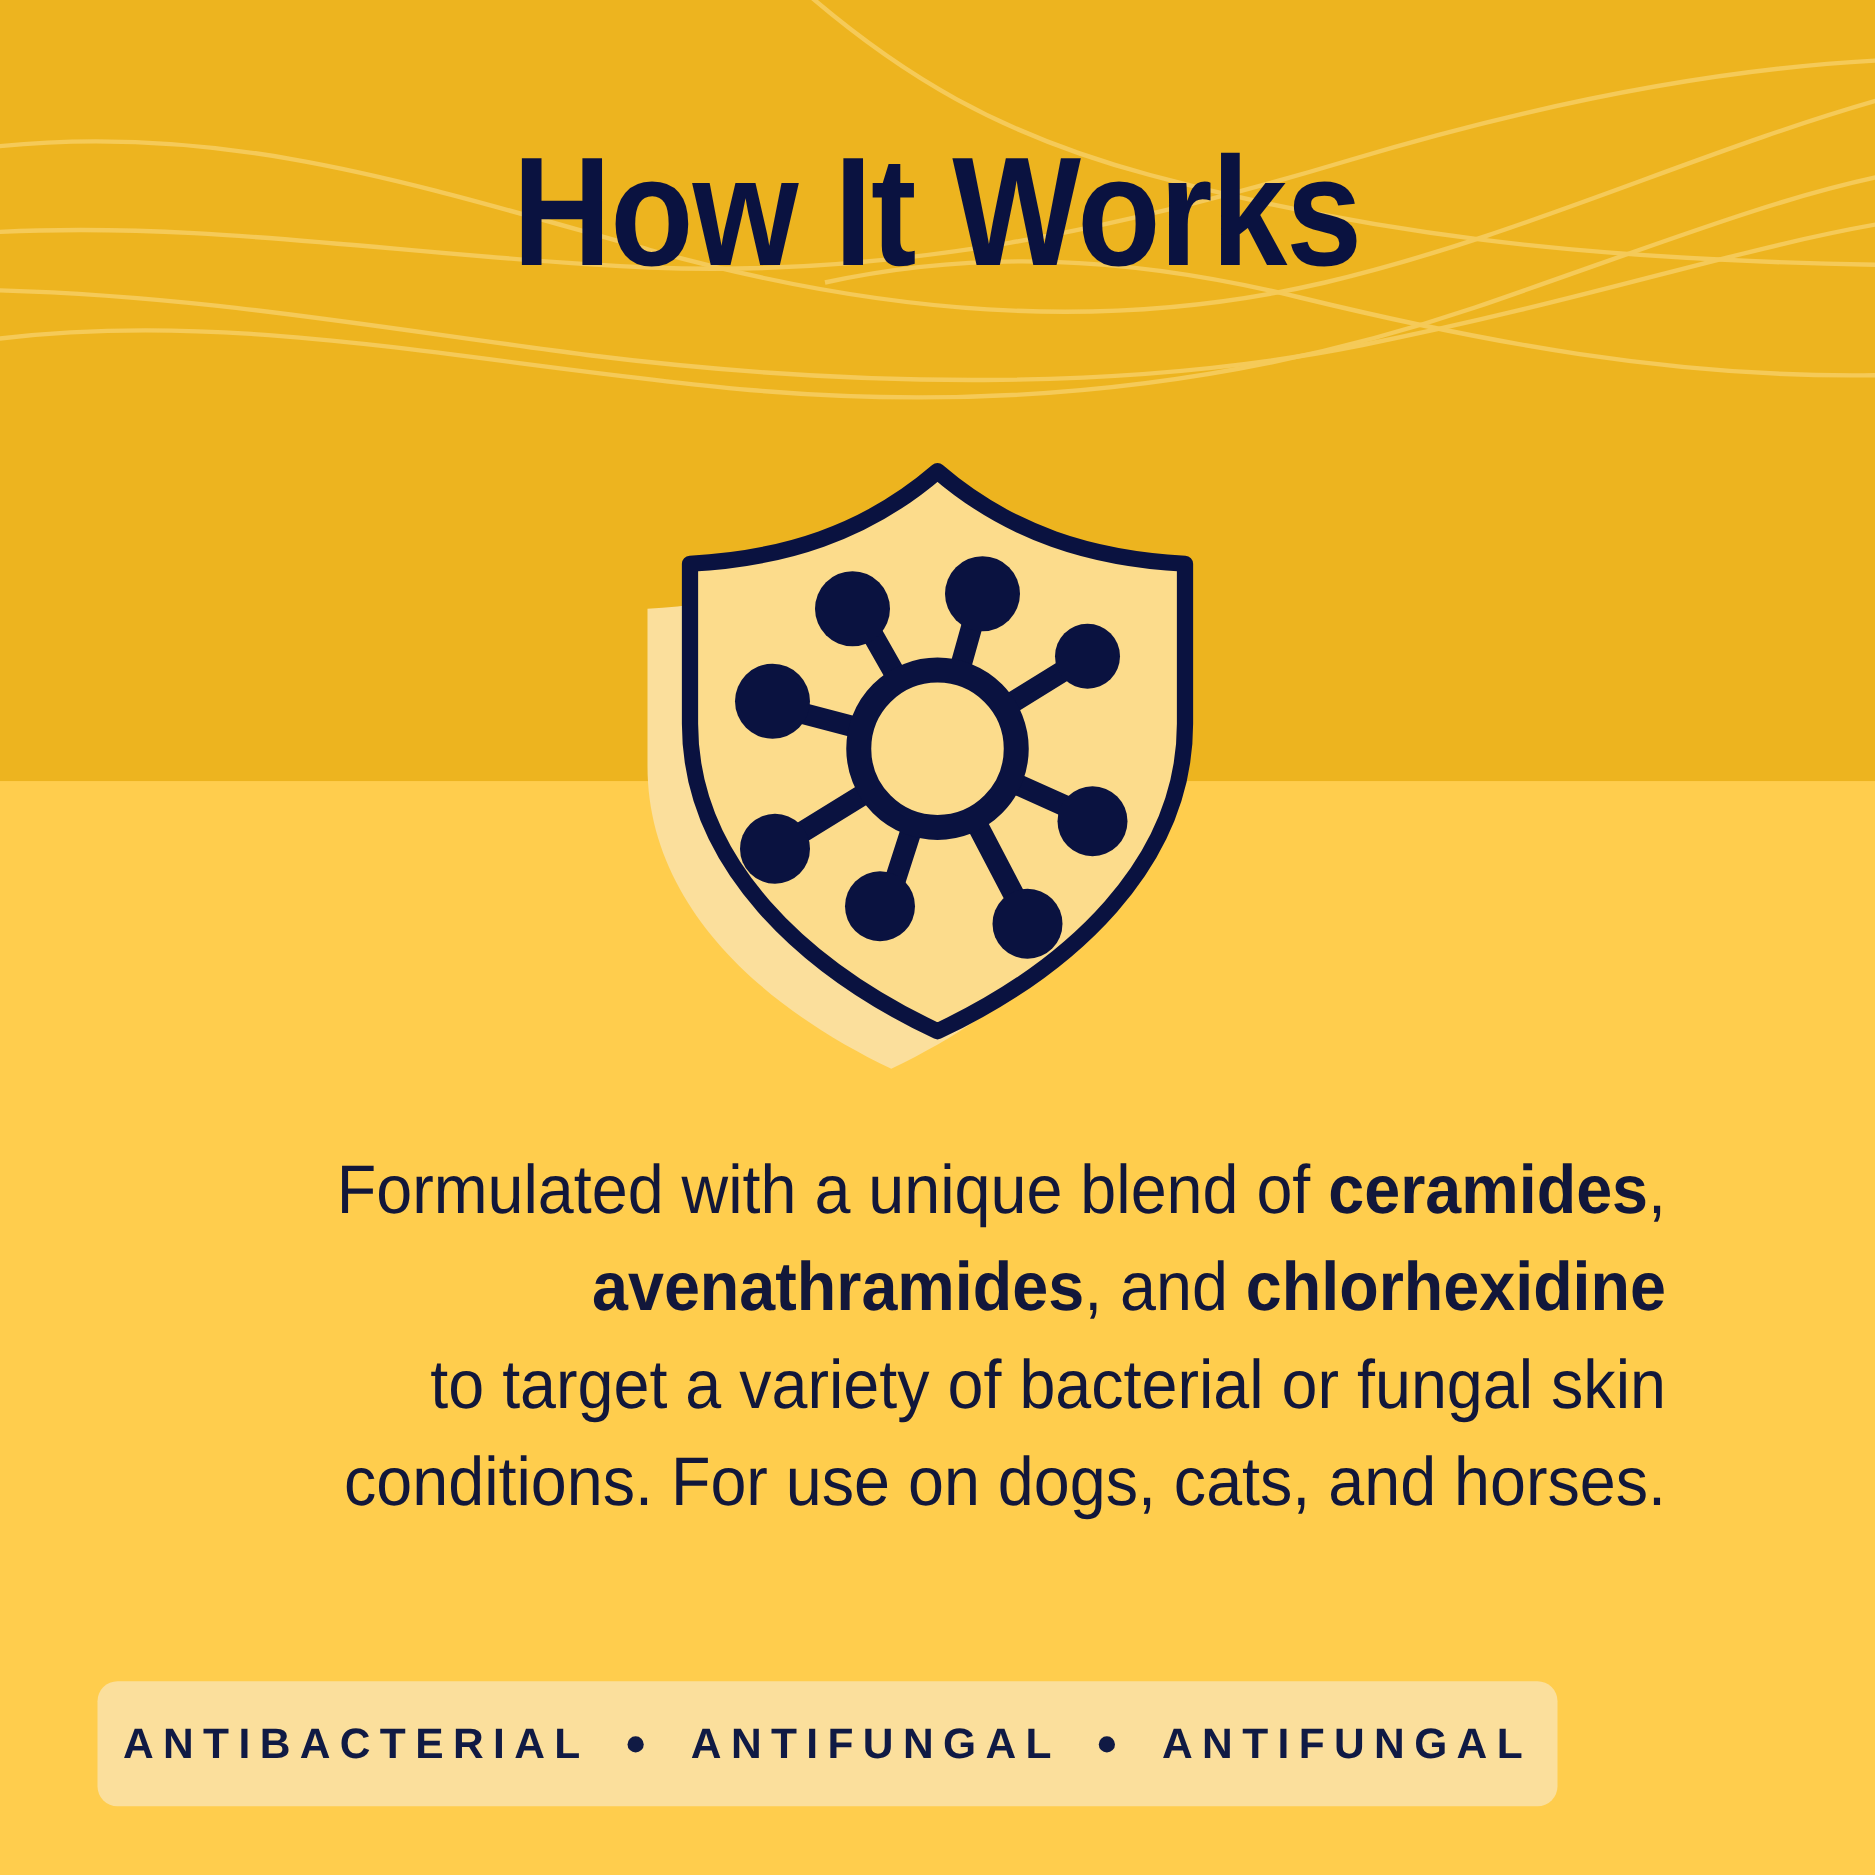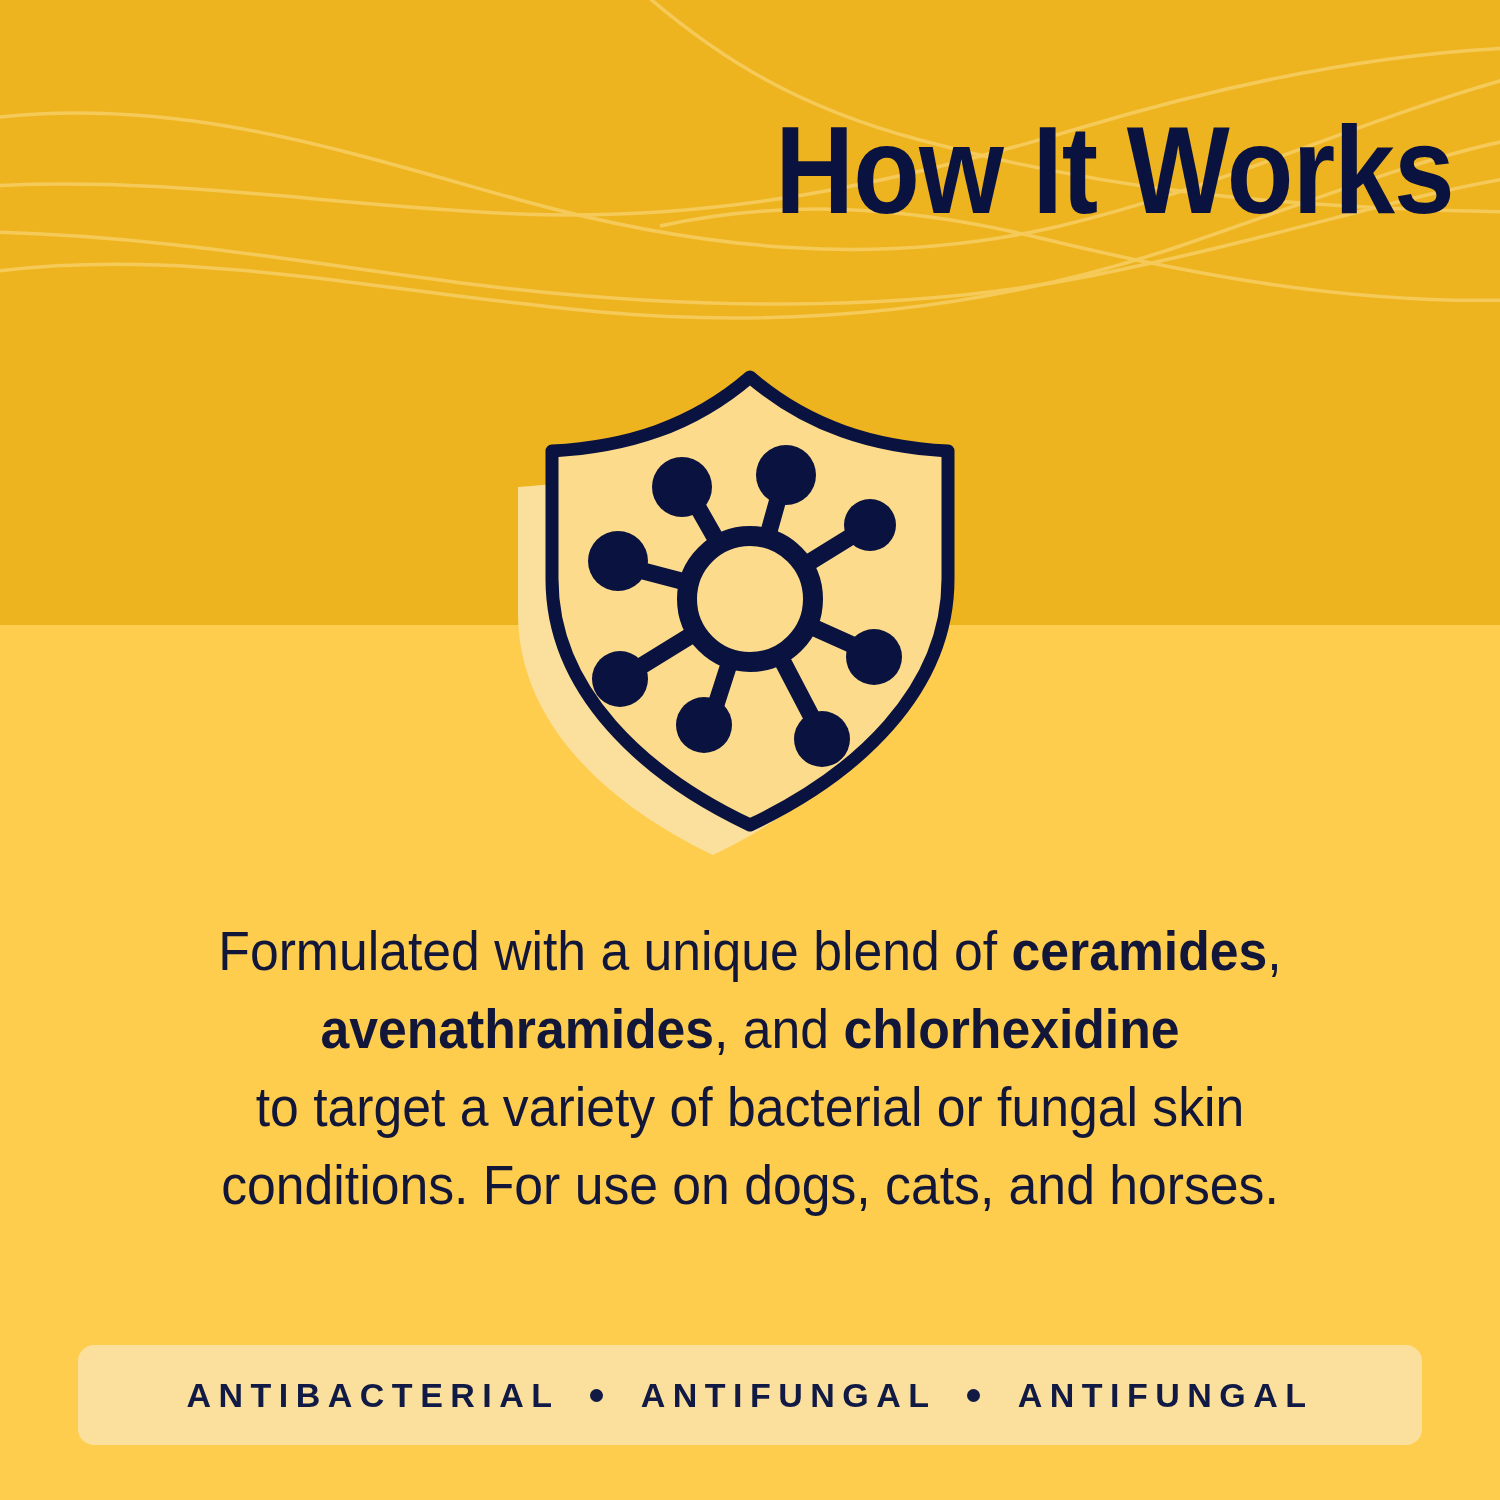--- a/index.html
+++ b/index.html
@@ -40,21 +40,21 @@
     height: 340px;
     pointer-events: none;
   }
 
   
   .title-wrap {
     position: absolute;
     left: 0;
     top: 108px;
     width: 1500px;
-    text-align: right;
+    text-align: center;
   }
   .title {
     display: inline-block;
     color: #0a1240;
     font-family: "Liberation Sans Narrow", "Liberation Sans", sans-serif;
     font-size: 124px;
     font-weight: bold;
     line-height: 1.0;
     letter-spacing: -1px;
     transform: scaleX(0.88);
@@ -71,40 +71,40 @@
     height: 520px;
   }
   .shield-area svg { display: block; }
 
   
   .body-copy {
     position: absolute;
     left: 130px;
     top: 912px;
     width: 1240px;
-    text-align: center;
+    text-align: right;
     color: #12173a;
     font-family: "Liberation Sans Narrow", "Liberation Sans", sans-serif;
     font-size: 55px;
     line-height: 78px;
     letter-spacing: 0px;
   }
   .body-copy .ln {
     display: block;
     white-space: nowrap;
     transform: scaleX(0.94);
   }
   .body-copy b { font-weight: bold; }
 
   
   .badge-bar {
     position: absolute;
     left: 78px;
     top: 1345px;
-    width: 1344px;
+    width: 1168px;
     height: 100px;
     background: #fbdf9c;
     border-radius: 16px;
     display: flex;
     align-items: center;
     justify-content: center;
   }
   .badge-inner {
     display: flex;
     align-items: center;

